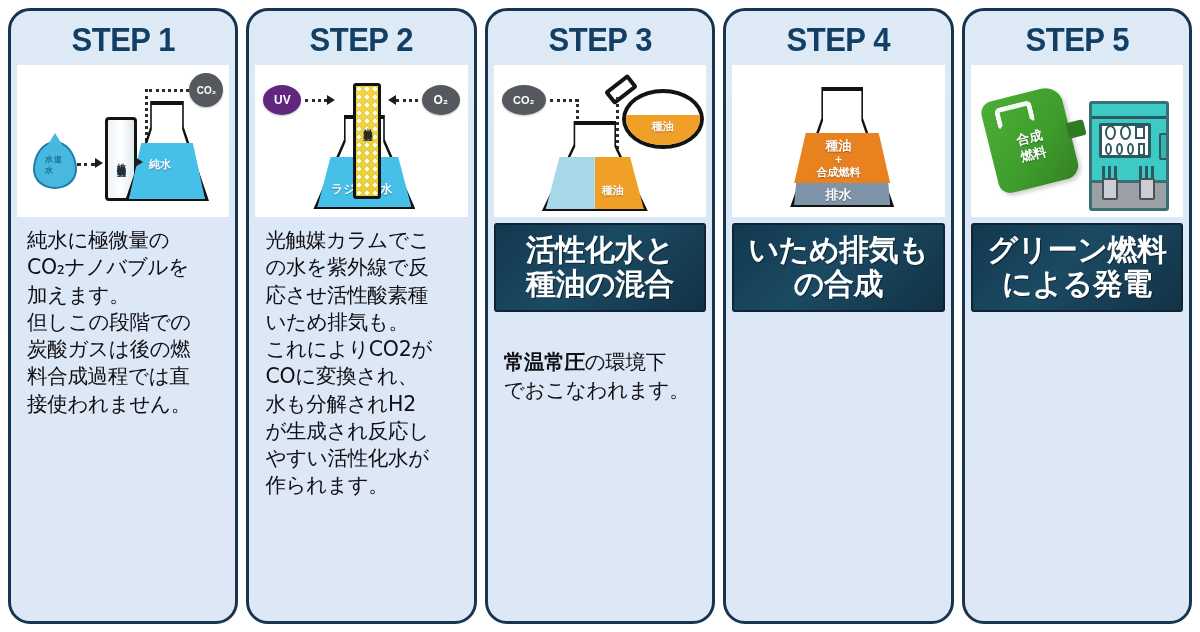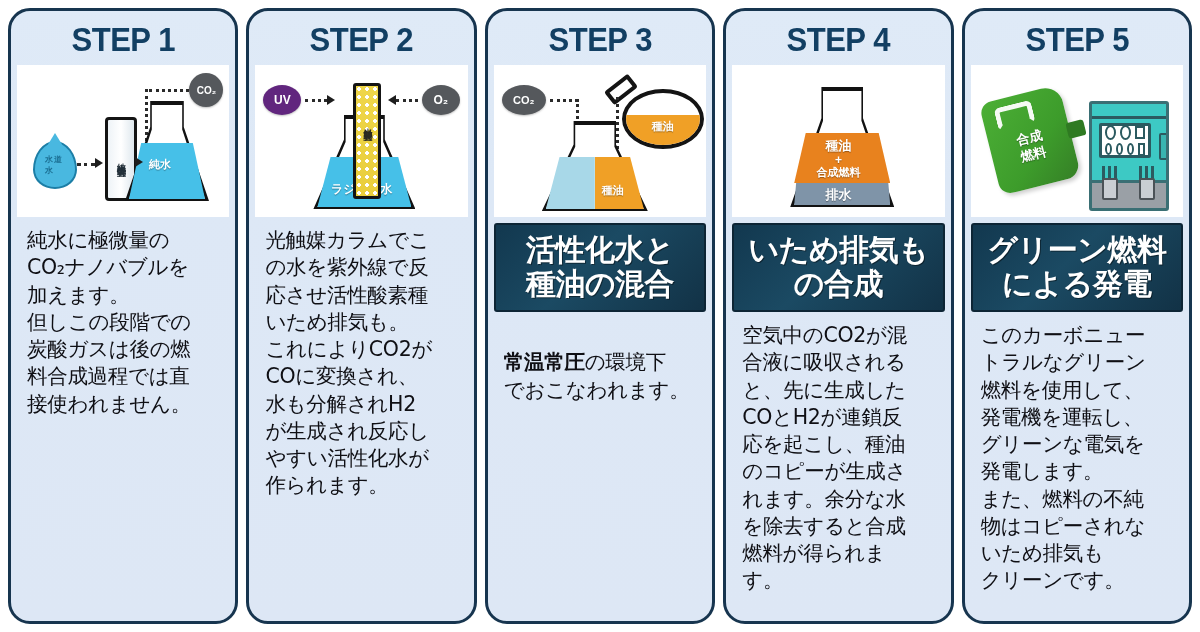--- a/index.html
+++ b/index.html
@@ -340,30 +340,20 @@
       <div class="flask" style="left:62px;top:26px;width:96px;height:114px;"></div>
       <div class="liquid" style="left:62px;top:68px;width:96px;height:50px;clip-path:polygon(12% 0%,88% 0%,100% 100%,0% 100%);background:#e8821e;"></div>
       <div class="liquid" style="left:62px;top:118px;width:96px;height:22px;clip-path:polygon(2% 0%,98% 0%,100% 100%,0% 100%);background:#7f94a8;"></div>
       <span class="hlabel" style="left:50%;transform:translateX(-50%);top:72px;font-size:13px;">種油</span>
       <span class="hlabel" style="left:50%;transform:translateX(-50%);top:88px;font-size:12px;">+</span>
       <span class="hlabel" style="left:50%;transform:translateX(-50%);top:100px;font-size:11px;">合成燃料</span>
       <span class="hlabel" style="left:50%;transform:translateX(-50%);top:121px;font-size:13px;">排水</span>
     </div>
     <div class="title-band" style="white-space:pre-line;">いため排気も
 の合成</div>
-    <div class="body-text">空気中のCO2が混
-合液に吸収される
-と、先に生成した
-COとH2が連鎖反
-応を起こし、種油
-のコピーが生成さ
-れます。余分な水
-を除去すると合成
-燃料が得られま
-す。</div>
   </div>
 
   <div class="card">
     <div class="step-head">STEP 5</div>
     <div class="illus">
       <div class="jerrycan" style="left:18px;top:28px;width:82px;height:94px;">
         <div class="handle"></div>
         <span class="hlabel" style="left:50%;transform:translateX(-50%);top:38%;font-size:13px;">合成</span>
         <span class="hlabel" style="left:50%;transform:translateX(-50%);top:56%;font-size:13px;">燃料</span>
       </div>
@@ -391,25 +381,15 @@
         <span class="vent" style="left:64%;top:60%;height:14%;"></span>
         <span class="vent" style="left:72%;top:60%;height:14%;"></span>
         <span class="vent" style="left:80%;top:60%;height:14%;"></span>
         <div class="base"></div>
         <span class="foot" style="left:14%;"></span>
         <span class="foot" style="right:14%;"></span>
       </div>
     </div>
     <div class="title-band" style="white-space:pre-line;">グリーン燃料
 による発電</div>
-    <div class="body-text">このカーボニュー
-トラルなグリーン
-燃料を使用して、
-発電機を運転し、
-グリーンな電気を
-発電します。
-また、燃料の不純
-物はコピーされな
-いため排気も
-クリーンです。</div>
   </div>
 
 </div>
 
 </body></html>

